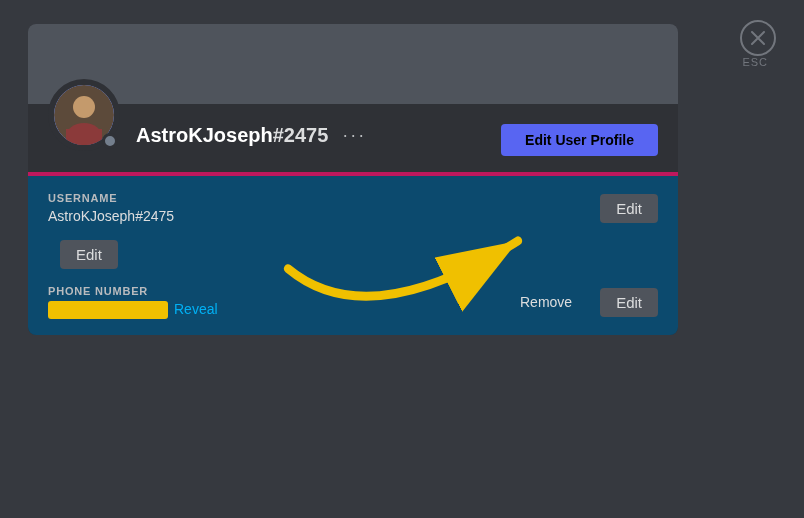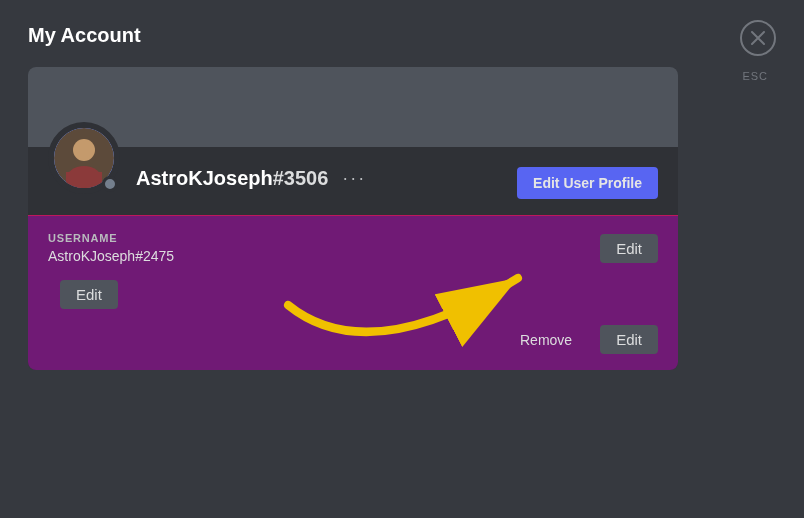--- a/index.html
+++ b/index.html
@@ -44,21 +44,21 @@
       color: #72767d;
       font-size: 16px;
       cursor: pointer;
       display: flex;
       align-items: center;
       justify-content: center;
     }
 
     .esc-label {
       position: absolute;
-      top: 70px;
+      top: 56px;
       right: 36px;
       color: #72767d;
       font-size: 11px;
       font-weight: 400;
       letter-spacing: 1px;
     }
 
     .card {
       background: #2f3136;
       border-radius: 8px;
@@ -140,34 +140,34 @@
       font-size: 18px;
       cursor: pointer;
       padding: 4px;
       letter-spacing: 2px;
     }
 
     .edit-profile-btn {
       margin-left: auto;
       padding-top: 10px;
       background: #5865f2;
-      color: #e5e5e5;
+      color: #000000;
       border: none;
       border-radius: 4px;
-      padding: 8px 16px;
+      padding: 8px 24px;
       font-size: 14px;
       font-weight: 600;
       cursor: pointer;
       margin-top: 10px;
     }
 
     .fields-section {
       padding: 16px 20px;
-      background: #701a75;
-      border-top: 1px solid #be185d;
+      background: #0c4a6e;
+      border-top: 4px solid #be185d;
     }
 
     .field-row {
       margin-bottom: 16px;
       display: flex;
       align-items: center;
       justify-content: space-between;
     }
 
     .field-row:last-child {
@@ -245,21 +245,20 @@
       position: relative;
       width: 100%;
       max-width: 650px;
     }
 
   </style>
 </head>
 <body>
 
 <div class="overlay">
-  <h1 class="page-title">My Account</h1>
 
   <button class="close-btn">
     <svg width="14" height="14" viewBox="0 0 14 14" fill="none">
       <path d="M13 1L1 13M1 1L13 13" stroke="#72767d" stroke-width="2" stroke-linecap="round"></path>
     </svg>
   </button>
   <span class="esc-label">ESC</span>
 
   <div class="card-wrapper">
     <div class="card">
@@ -274,21 +273,21 @@
               <circle cx="30" cy="22" r="11" fill="#c49a6c"></circle>
               <ellipse cx="30" cy="52" rx="18" ry="14" fill="#8b3a3a"></ellipse>
               <rect x="12" y="44" width="36" height="16" fill="#8b3a3a"></rect>
             </svg>
           </div>
           <div class="online-indicator"></div>
         </div>
 
         <div class="username-area">
           <span class="username">
-            <span>AstroKJoseph</span><span class="discriminator">#3506</span>
+            <span>AstroKJoseph</span><span class="discriminator">#2475</span>
           </span>
           <button class="dots-btn">···</button>
           <button class="edit-profile-btn">Edit User Profile</button>
         </div>
       </div>
 
       <div class="fields-section">
 
         <div class="field-row">
           <div class="field-left">
@@ -296,20 +295,26 @@
             <div class="field-value">AstroKJoseph#2475</div>
           </div>
           <button class="edit-btn">Edit</button>
         </div>
 
         <div class="field-row">
           <button class="edit-btn">Edit</button>
         </div>
 
         <div class="field-row">
+          <div class="field-left">
+            <div class="field-label">PHONE NUMBER</div>
+            <div class="field-value">
+              <span class="phone-value-blur"></span><a class="reveal-link">Reveal</a>
+            </div>
+          </div>
           <button class="remove-btn">Remove</button>
           <button class="edit-btn">Edit</button>
         </div>
 
       </div>
     </div>
 
     <svg class="arrow-annotation" viewBox="0 0 650 280" xmlns="http://www.w3.org/2000/svg" preserveAspectRatio="none">
       <defs>
         <marker id="arrowhead" markerWidth="10" markerHeight="7" refX="10" refY="3.5" orient="auto">

